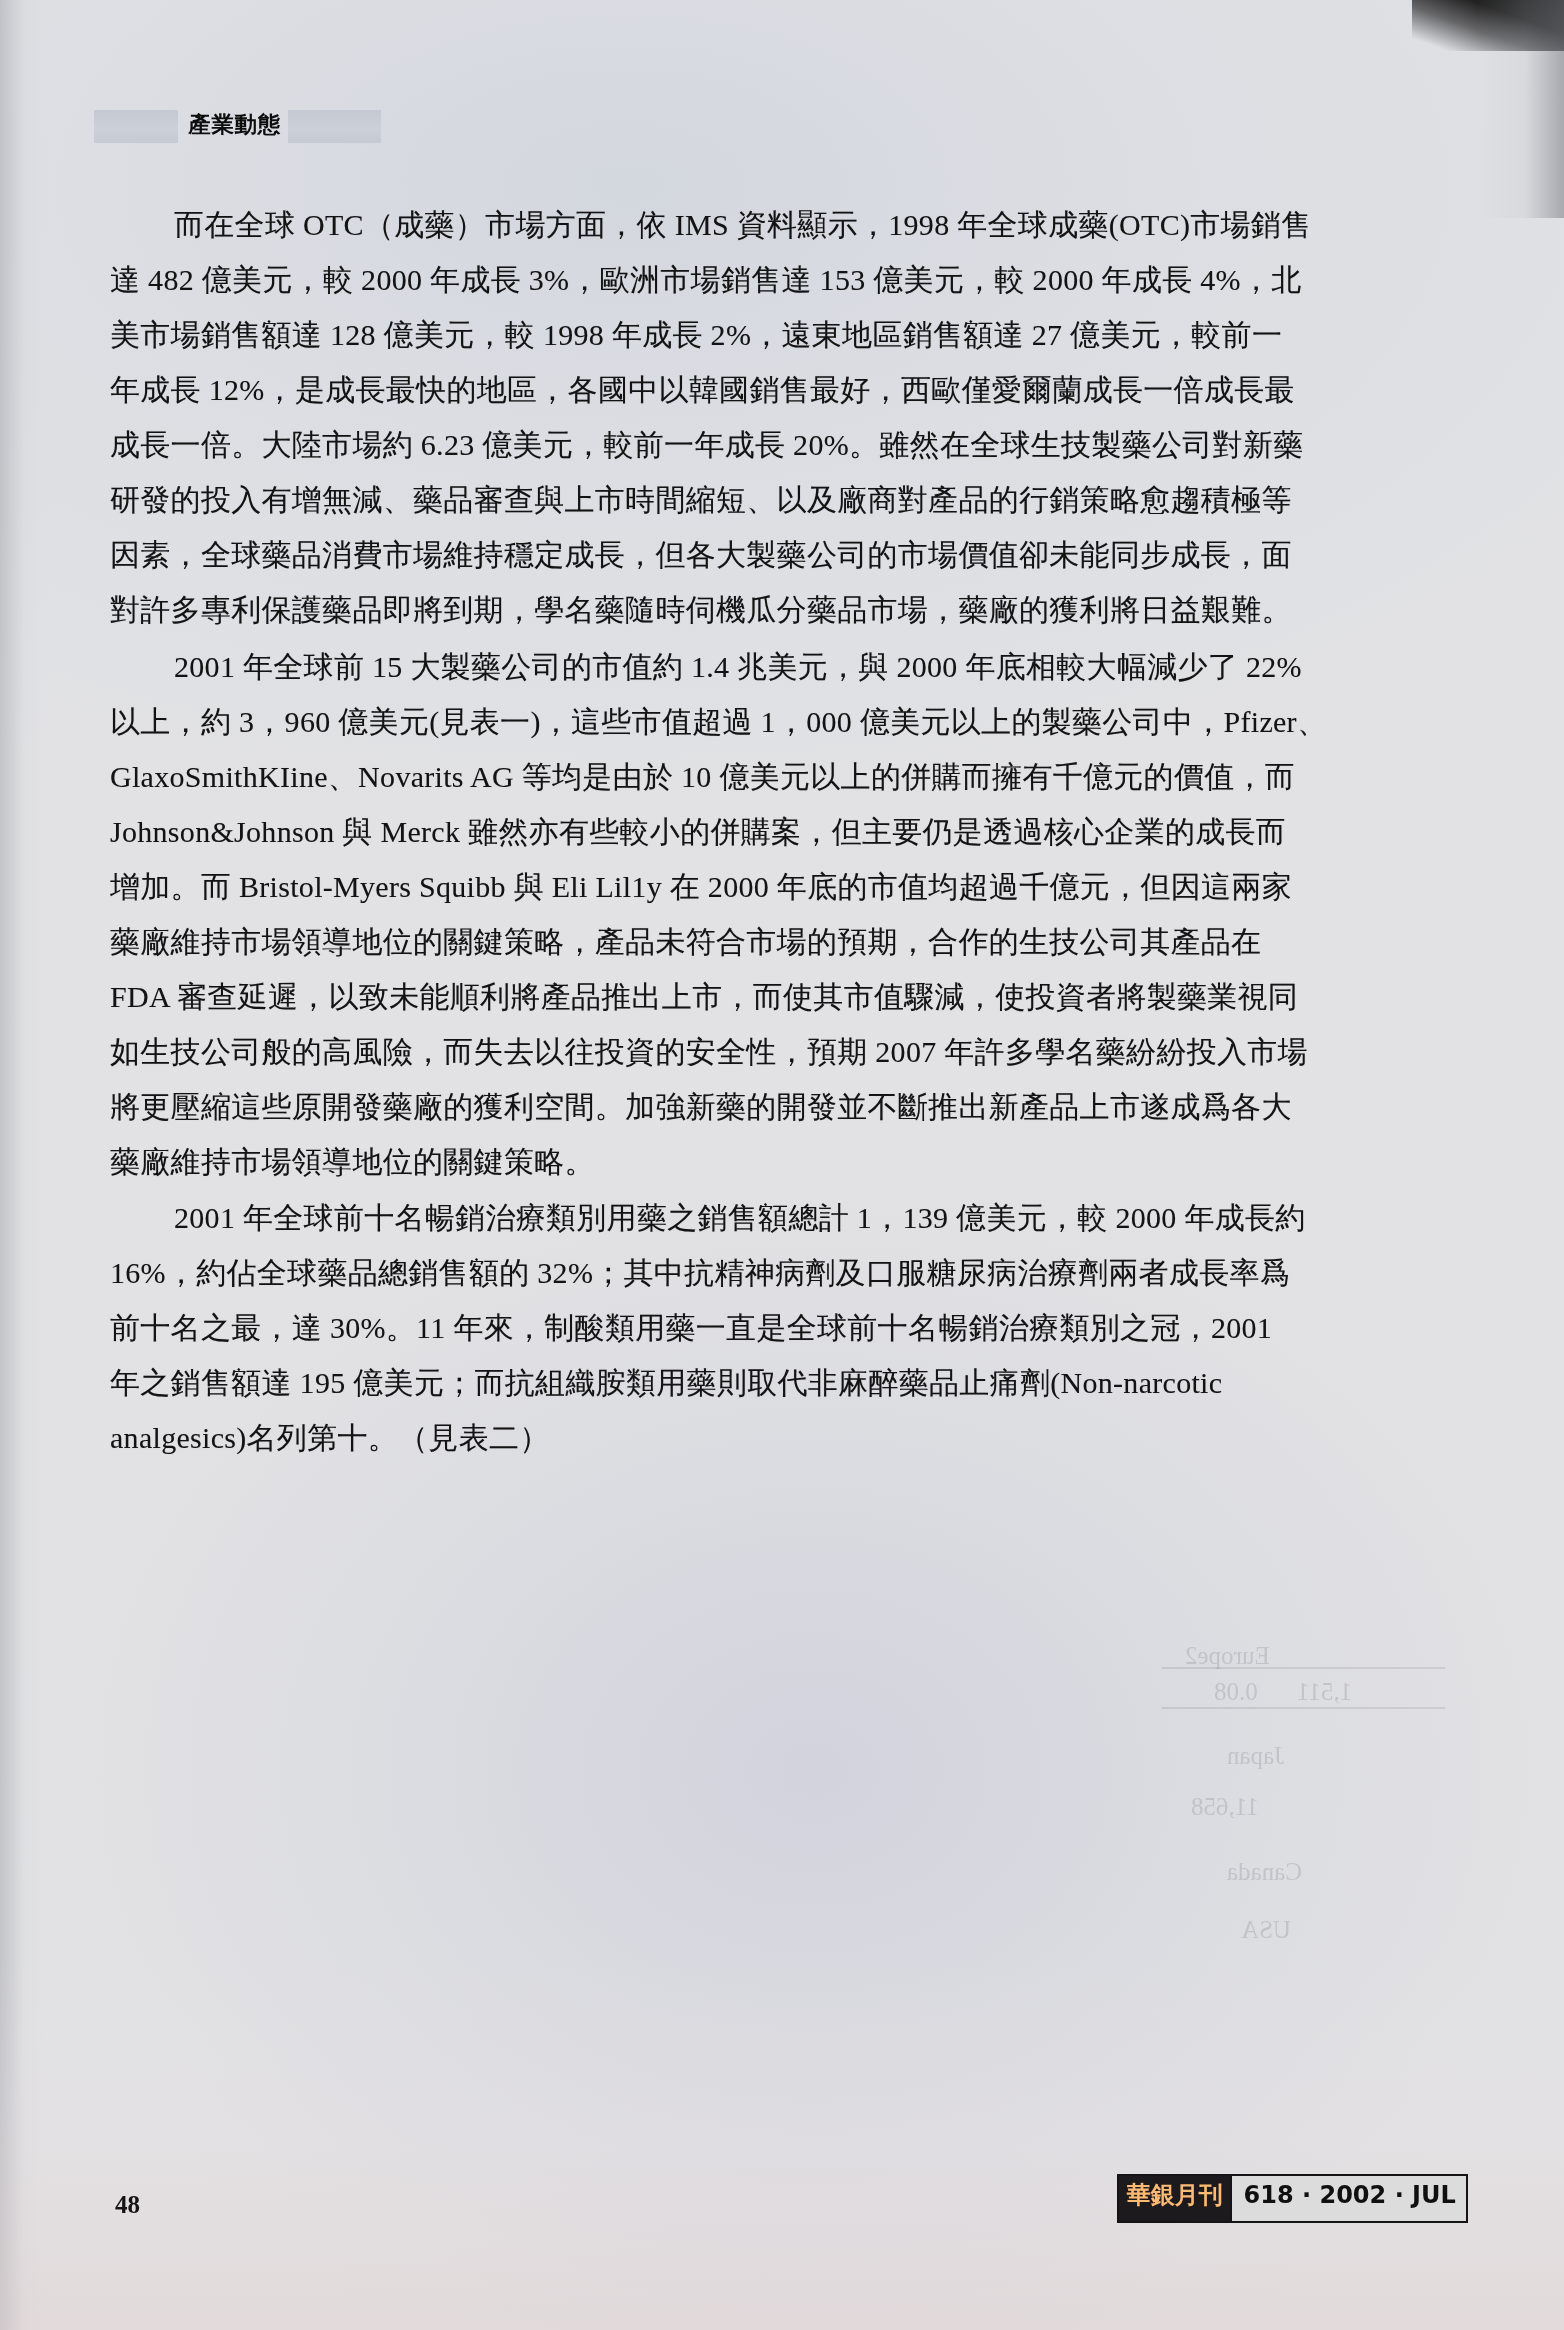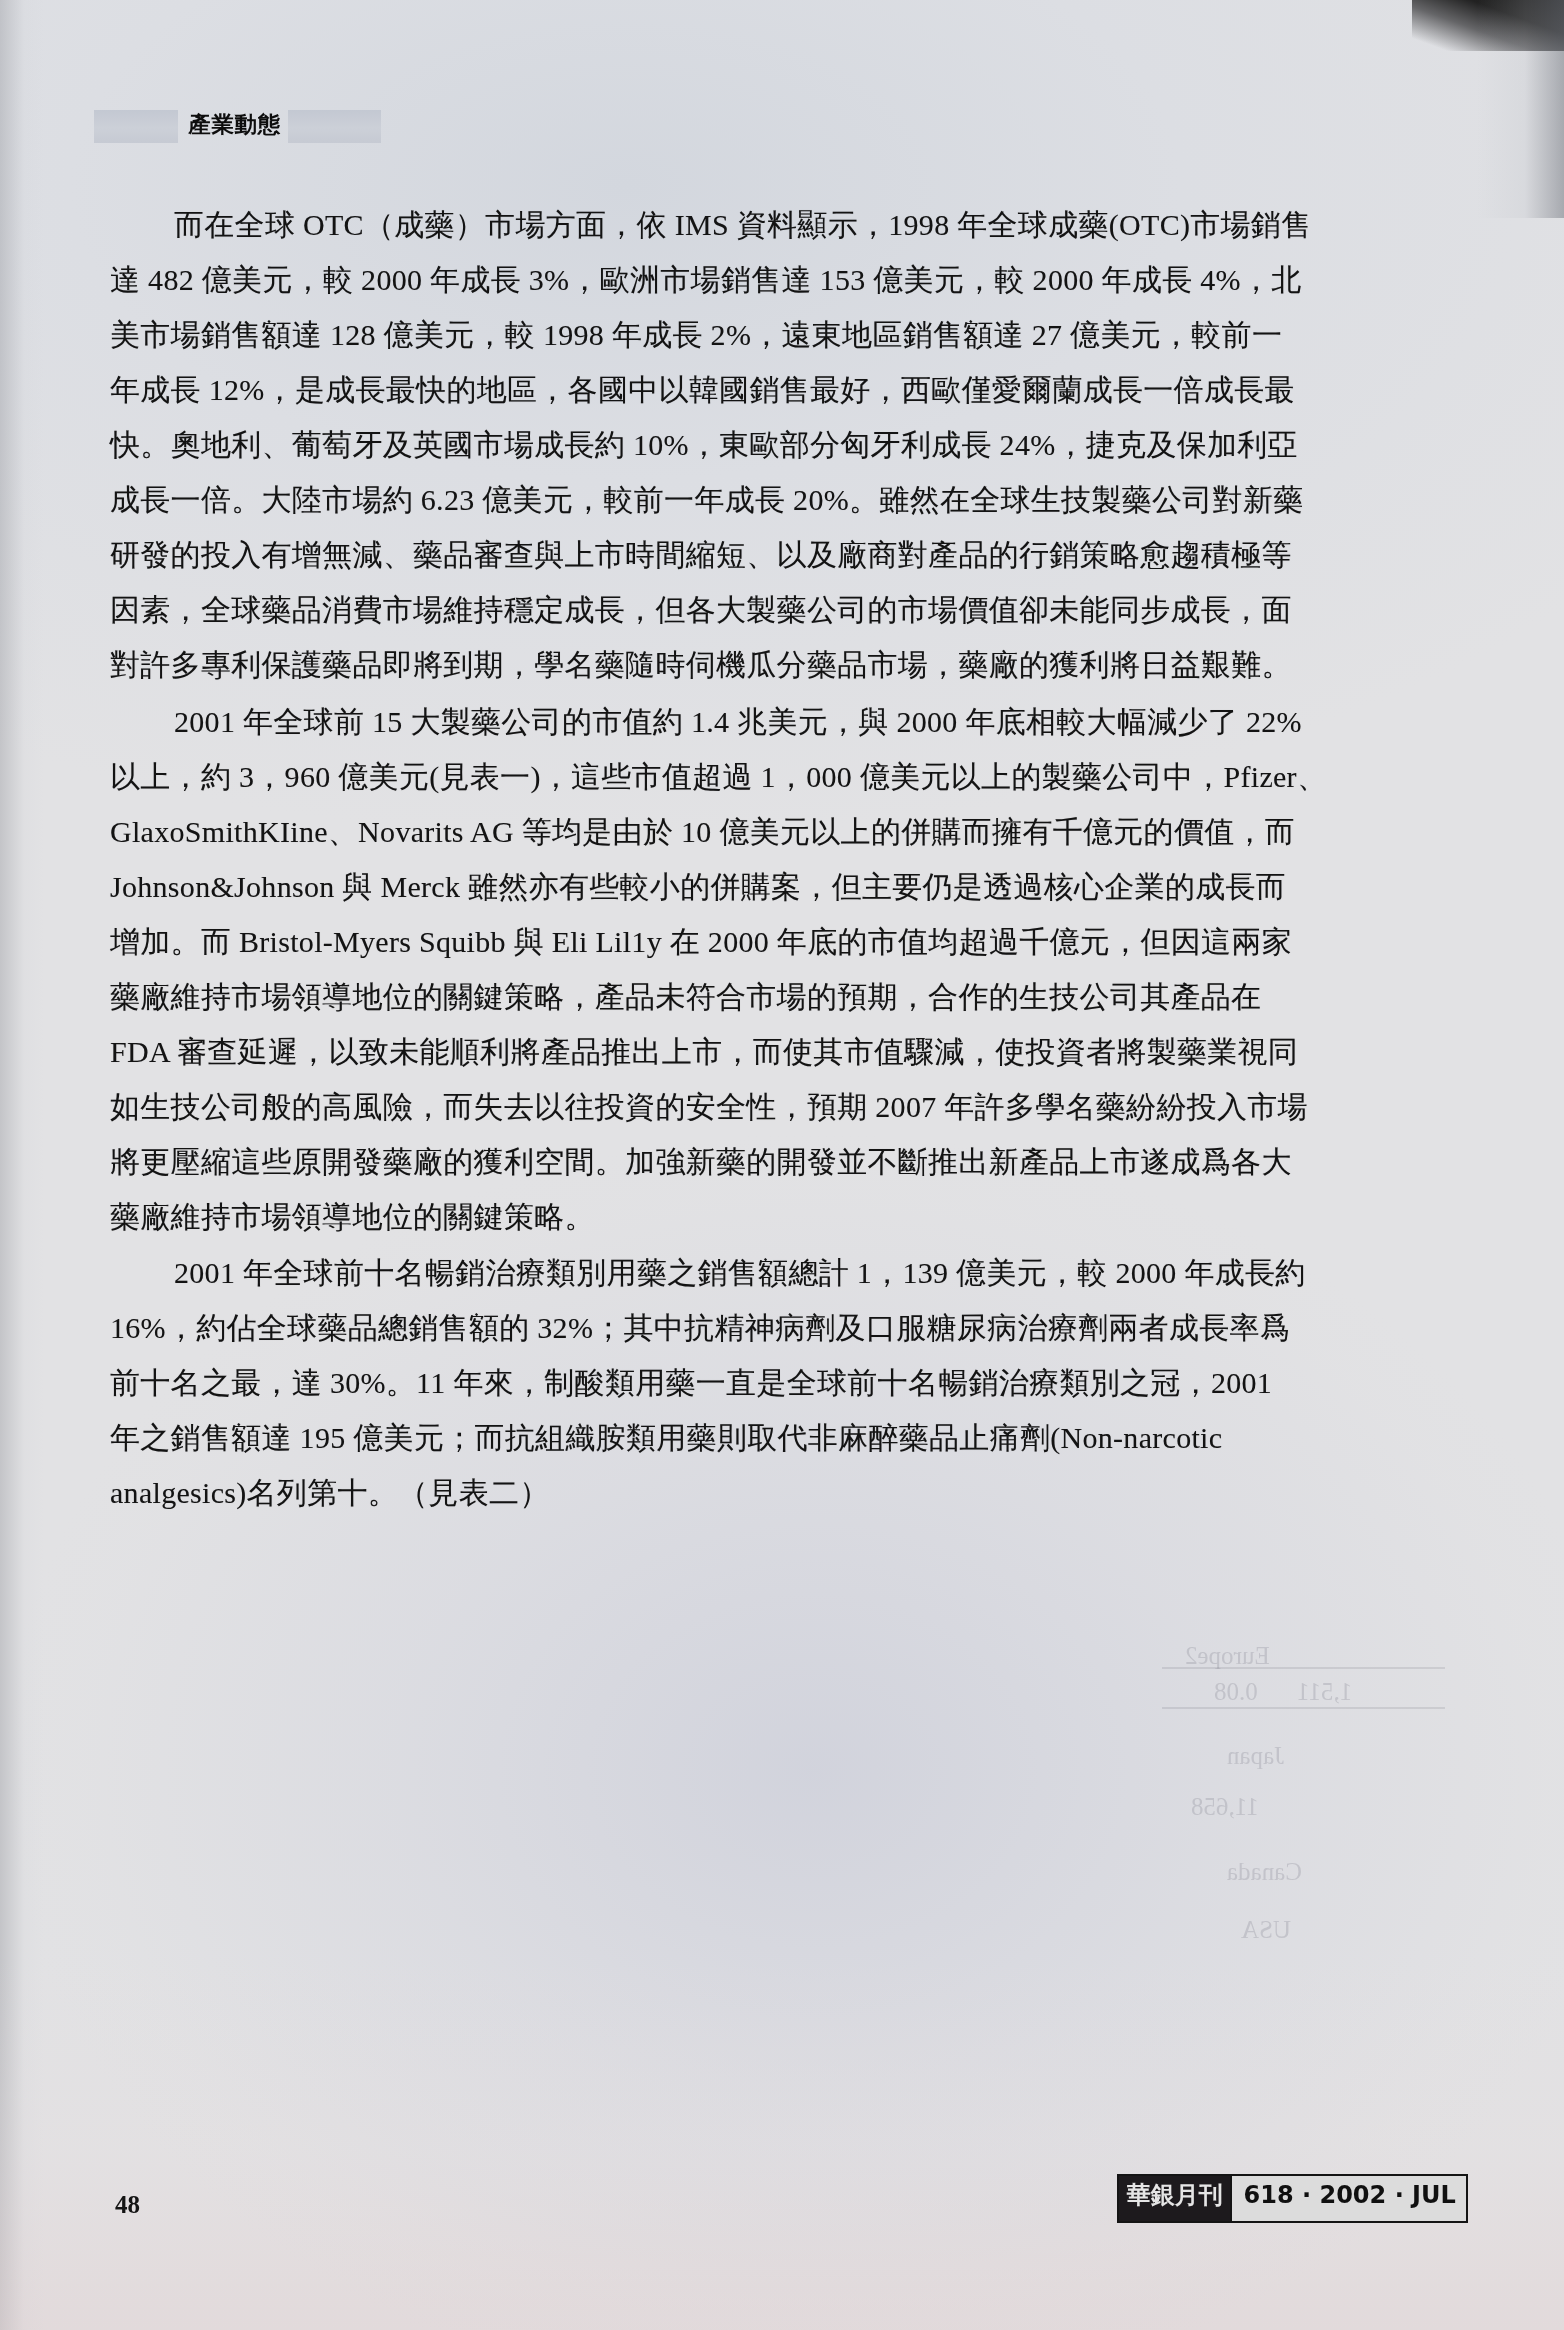--- a/index.html
+++ b/index.html
@@ -109,21 +109,21 @@
     right: 96px;
     top: 2174px;
     display: flex;
     align-items: stretch;
     border: 2.9px solid #141414;
     height: 45px;
     background: #dcdcdc;
   }
   .stamp-name {
     background: #1d1a1d;
-    color: #e5e5e5;
+    color: #fdba74;
     font-family: "DejaVu Sans", sans-serif;
     font-weight: 700;
     font-size: 24px;
     line-height: 39px;
     padding: 0 7.3px;
     white-space: nowrap;
     letter-spacing: 0px;
   }
   .stamp-issue {
     color: #101010;
@@ -181,21 +181,20 @@
     <span class="rh-title">產業動態</span>
     <span class="rh-block right"></span>
   </div>
 
   <div class="body-col" id="body-col">
       <div class="para">
         <div class="line indent">而在全球 OTC（成藥）市場方面，依 IMS 資料顯示，1998 年全球成藥(OTC)市場銷售</div>
         <div class="line">達 482 億美元，較 2000 年成長 3%，歐洲市場銷售達 153 億美元，較 2000 年成長 4%，北</div>
         <div class="line">美市場銷售額達 128 億美元，較 1998 年成長 2%，遠東地區銷售額達 27 億美元，較前一</div>
         <div class="line">年成長 12%，是成長最快的地區，各國中以韓國銷售最好，西歐僅愛爾蘭成長一倍成長最</div>
-        <div class="line">快。奧地利、葡萄牙及英國市場成長約 10%，東歐部分匈牙利成長 24%，捷克及保加利亞</div>
         <div class="line">成長一倍。大陸市場約 6.23 億美元，較前一年成長 20%。雖然在全球生技製藥公司對新藥</div>
         <div class="line">研發的投入有增無減、藥品審查與上市時間縮短、以及廠商對產品的行銷策略愈趨積極等</div>
         <div class="line">因素，全球藥品消費市場維持穩定成長，但各大製藥公司的市場價值卻未能同步成長，面</div>
         <div class="line">對許多專利保護藥品即將到期，學名藥隨時伺機瓜分藥品市場，藥廠的獲利將日益艱難。</div>
       </div>
       <div class="para">
         <div class="line indent">2001 年全球前 15 大製藥公司的市值約 1.4 兆美元，與 2000 年底相較大幅減少了 22%</div>
         <div class="line">以上，約 3，960 億美元(見表一)，這些市值超過 1，000 億美元以上的製藥公司中，Pfizer、</div>
         <div class="line">GlaxoSmithKIine、Novarits AG 等均是由於 10 億美元以上的併購而擁有千億元的價值，而</div>
         <div class="line">Johnson&amp;Johnson 與 Merck 雖然亦有些較小的併購案，但主要仍是透過核心企業的成長而</div>

